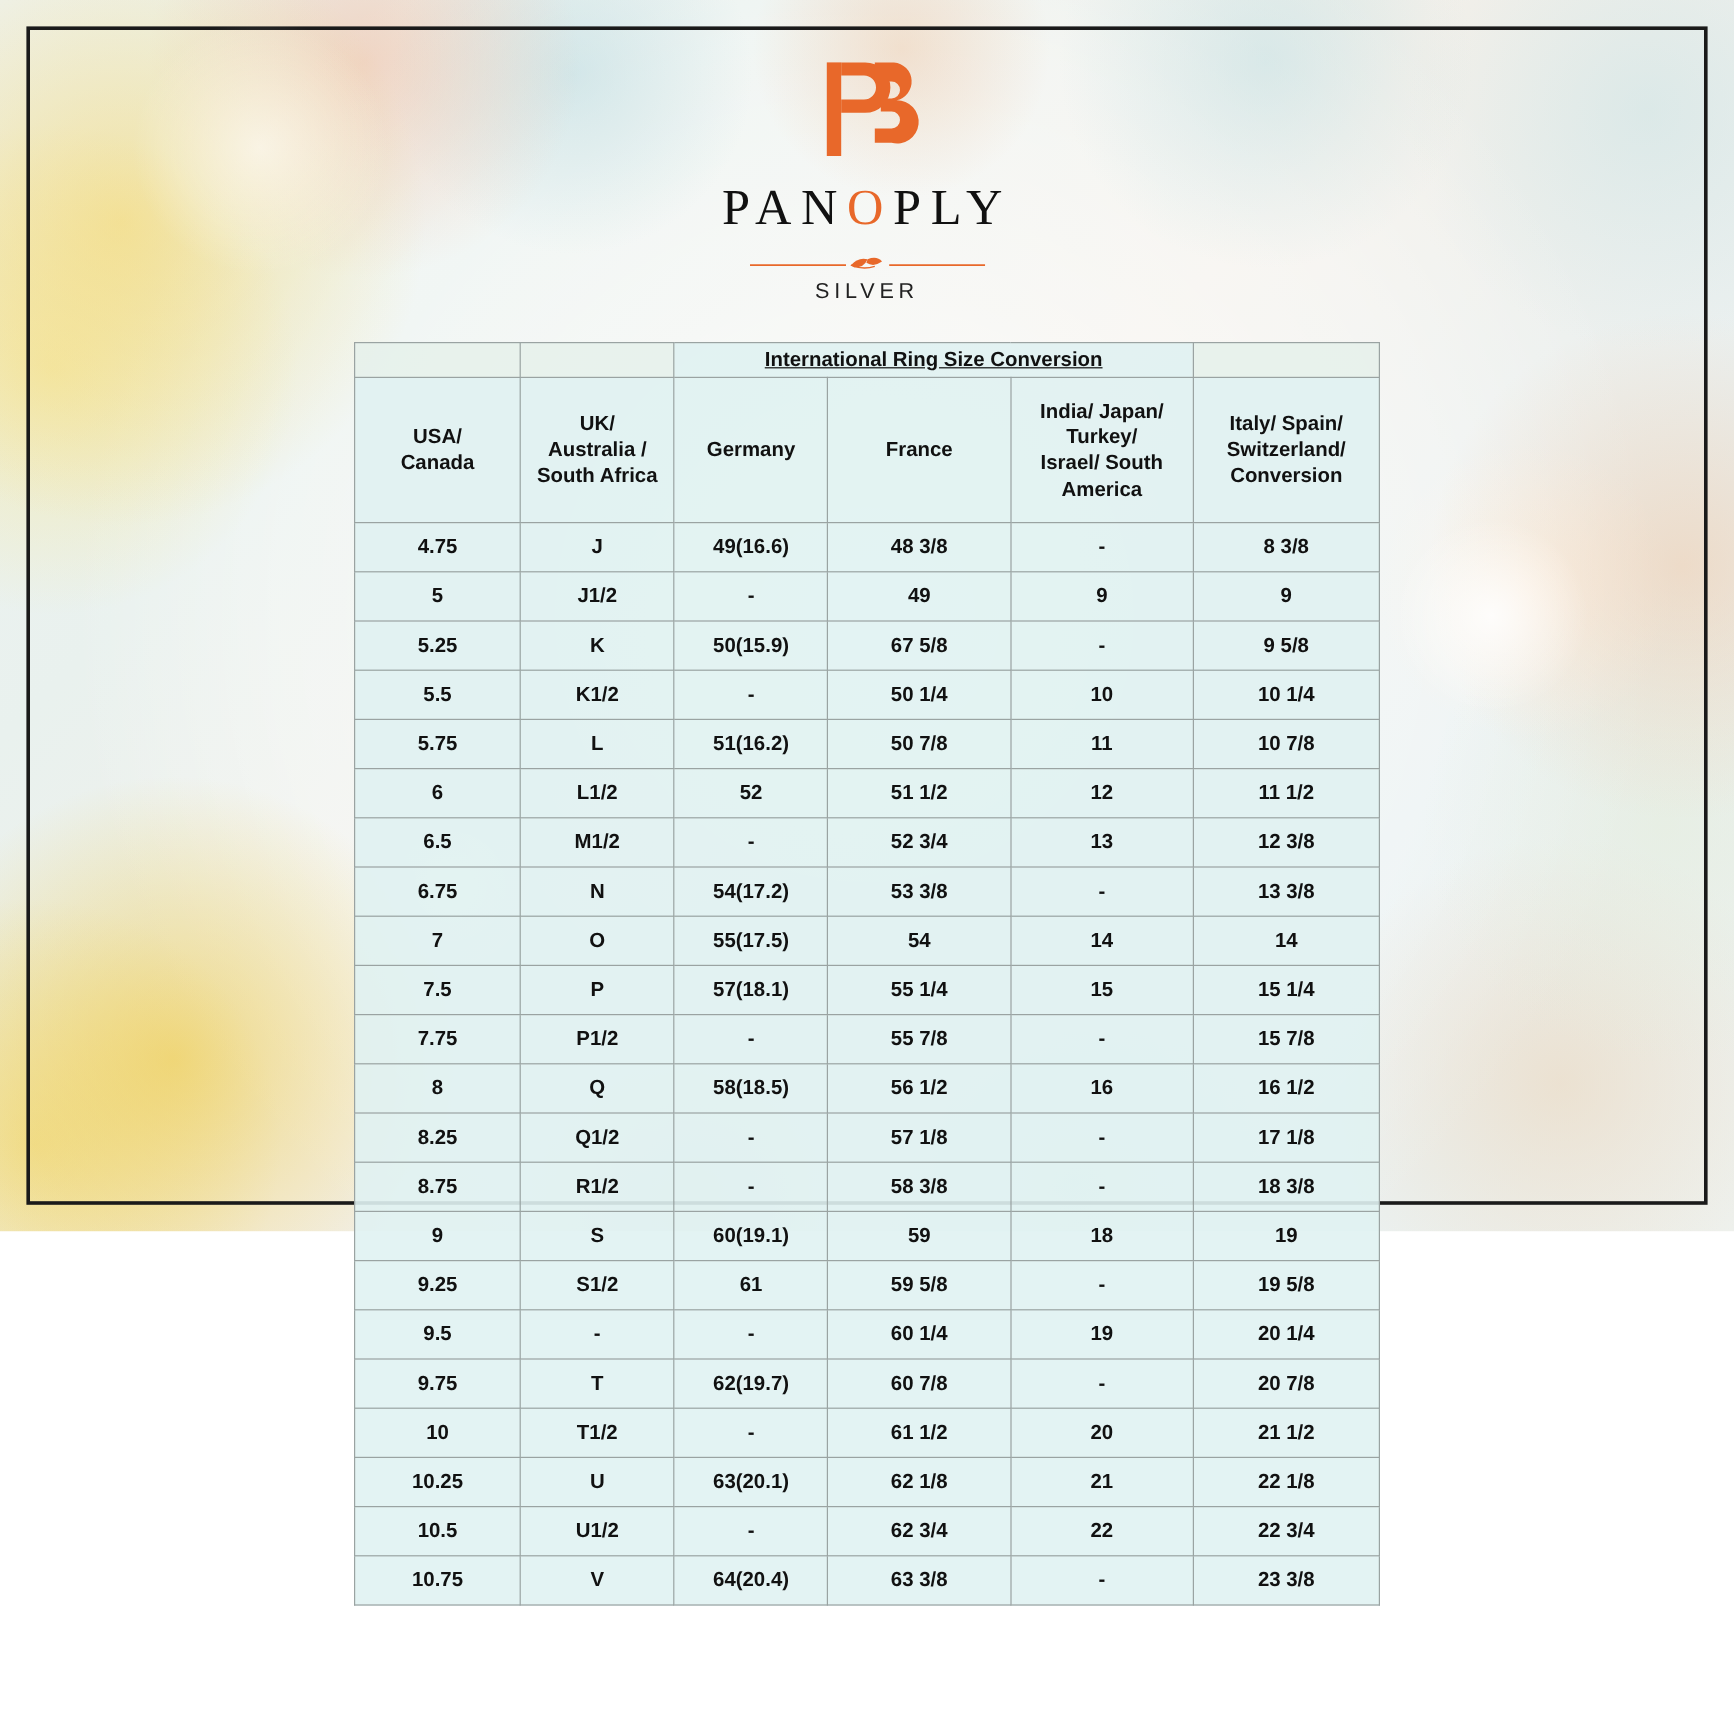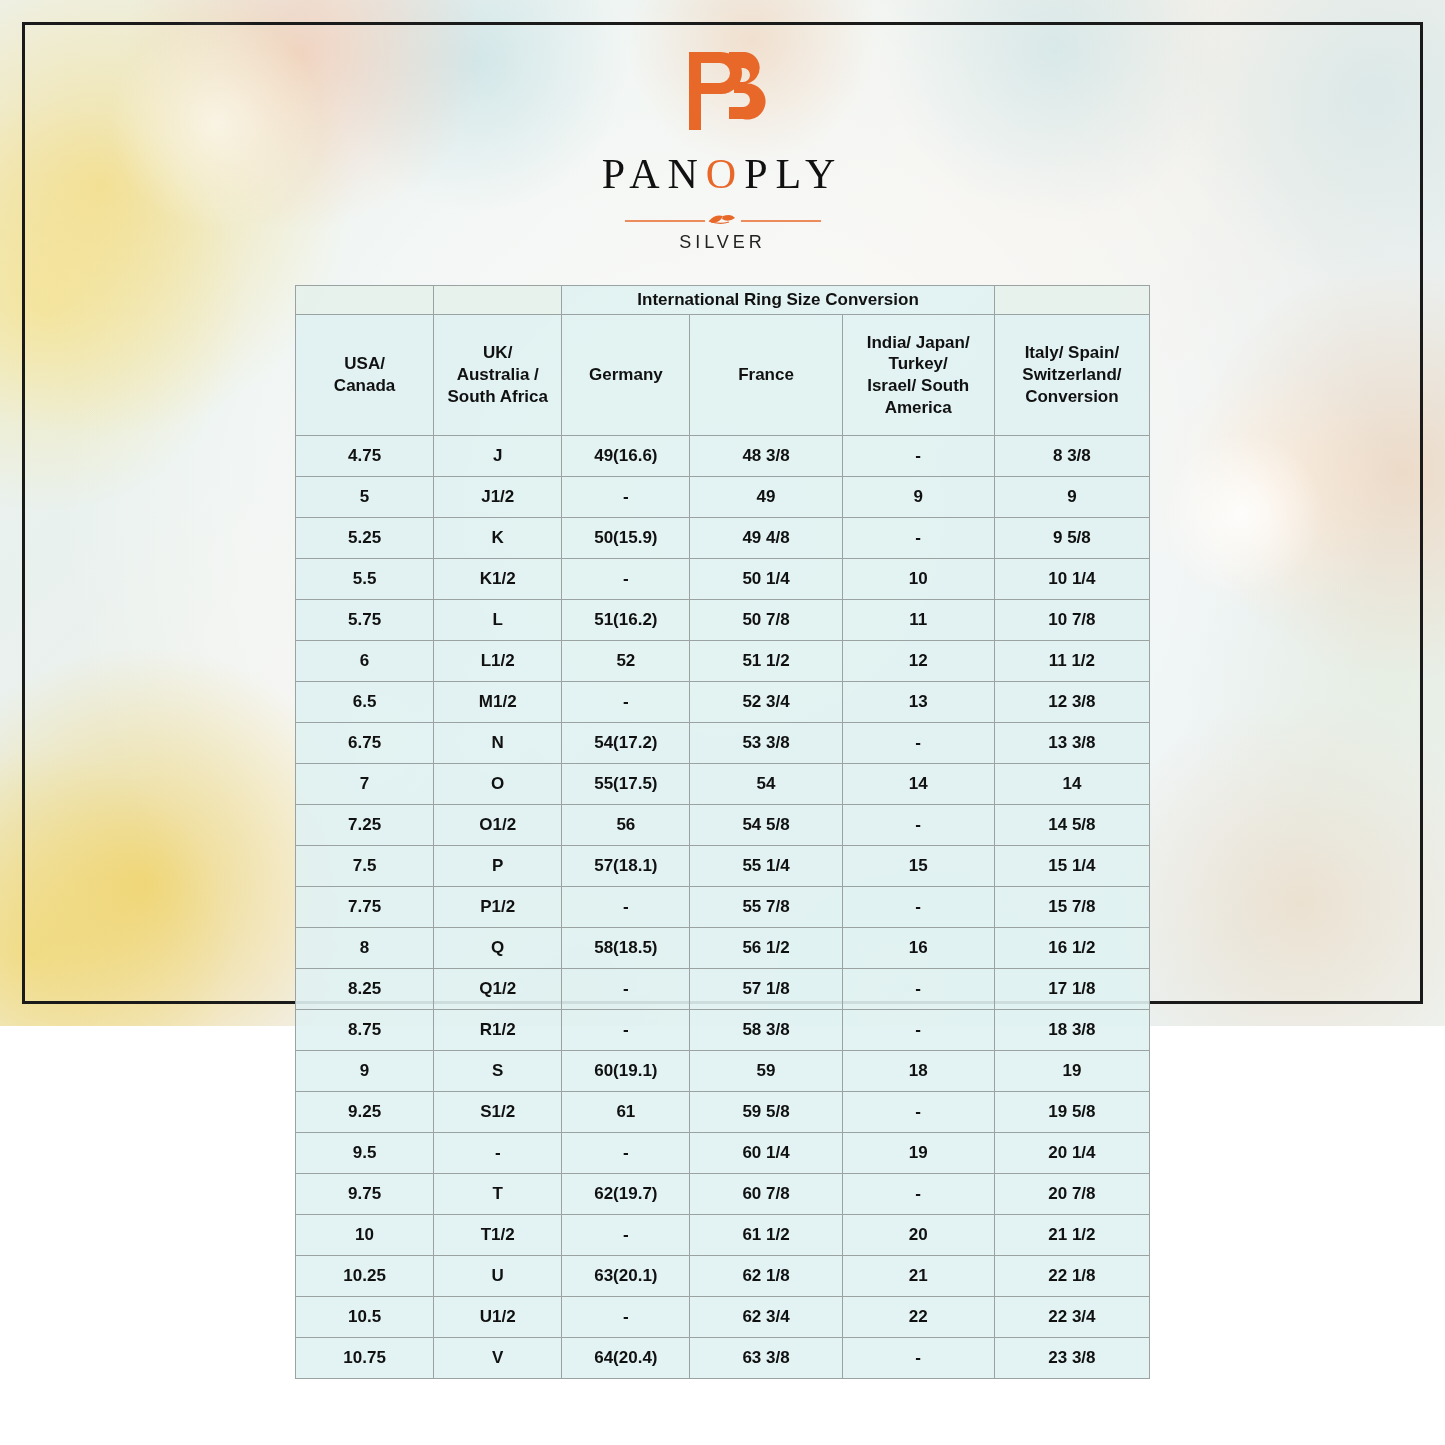--- a/index.html
+++ b/index.html
@@ -116,20 +116,21 @@
     color: #111111;
     text-align: center;
     padding: 4px 3px;
     font-weight: bold;
     background: rgba(223,242,241,0.66);
   }
   .title-row td {
     padding: 6px 4px;
     font-size: 19px;
     background: rgba(223,242,241,0.5);
+    text-decoration: underline;
   }
   .title-row td.blank {
     background: rgba(232,240,228,0.45);
   }
   .head-row td {
     font-size: 17px;
     line-height: 1.28;
     padding: 8px 4px;
     height: 112px;
     vertical-align: middle;
@@ -236,21 +237,21 @@
               <td>J1/2</td>
               <td>-</td>
               <td>49</td>
               <td>9</td>
               <td>9</td>
             </tr>
             <tr class="data-row">
               <td>5.25</td>
               <td>K</td>
               <td>50(15.9)</td>
-              <td>49 4/8</td>
+              <td>67 5/8</td>
               <td>-</td>
               <td>9 5/8</td>
             </tr>
             <tr class="data-row">
               <td>5.5</td>
               <td>K1/2</td>
               <td>-</td>
               <td>50 1/4</td>
               <td>10</td>
               <td>10 1/4</td>
@@ -289,28 +290,20 @@
             </tr>
             <tr class="data-row">
               <td>7</td>
               <td>O</td>
               <td>55(17.5)</td>
               <td>54</td>
               <td>14</td>
               <td>14</td>
             </tr>
             <tr class="data-row">
-              <td>7.25</td>
-              <td>O1/2</td>
-              <td>56</td>
-              <td>54 5/8</td>
-              <td>-</td>
-              <td>14 5/8</td>
-            </tr>
-            <tr class="data-row">
               <td>7.5</td>
               <td>P</td>
               <td>57(18.1)</td>
               <td>55 1/4</td>
               <td>15</td>
               <td>15 1/4</td>
             </tr>
             <tr class="data-row">
               <td>7.75</td>
               <td>P1/2</td>

